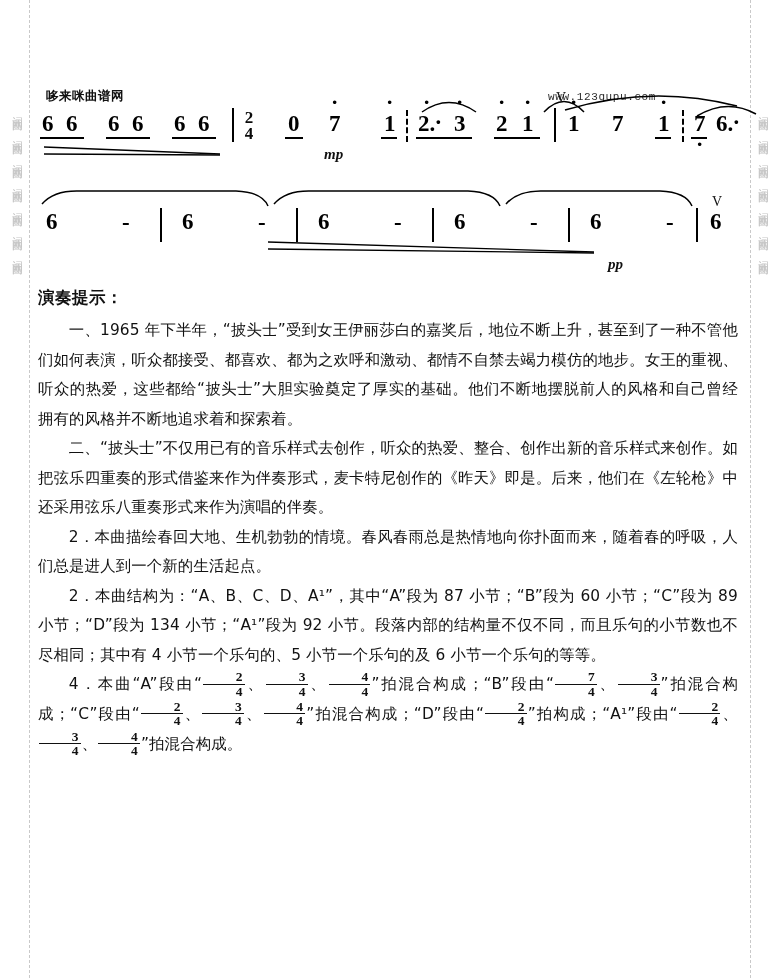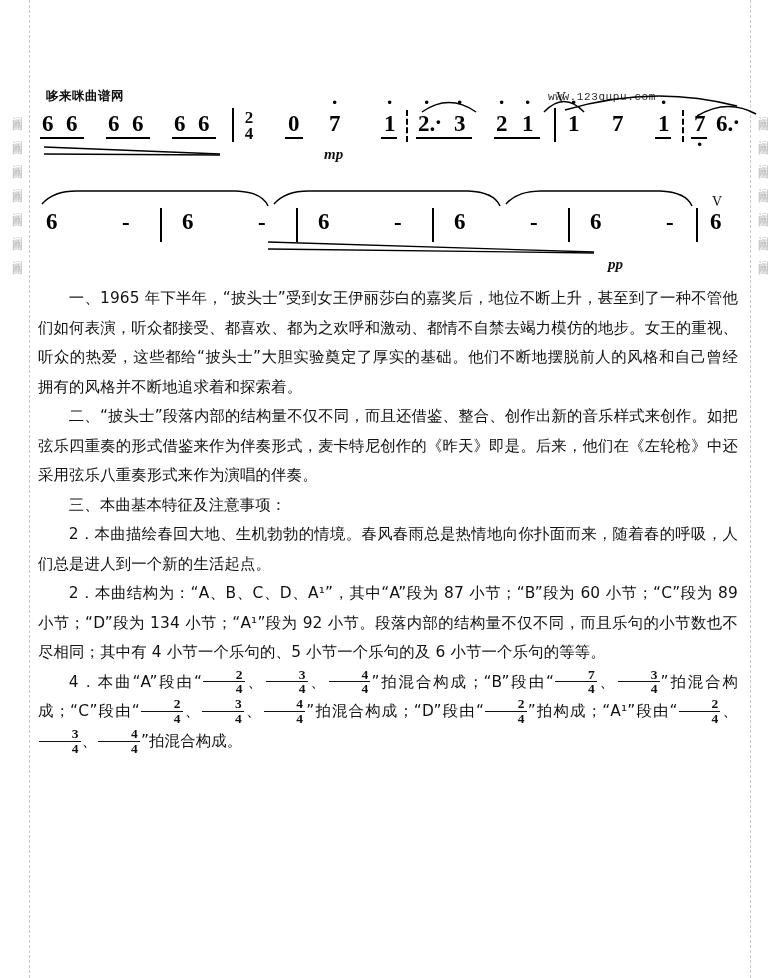--- a/index.html
+++ b/index.html
@@ -374,26 +374,26 @@
 
       <div class="dyn" style="left:572px; top:60px;">pp</div>
     </div>
 
     <div style="position:absolute; left:0; top:196px; width:702px; height:74px;">
       
     </div>
 
     <div class="prose">
 
+      <h2>演奏提示：</h2>
 
       <p class="item"><span>一、1965 年下半年，“披头士”受到女王伊丽莎白的嘉奖后，地位不断上升，甚至到了</span><span>一种不管他们如何表演，听众都接受、都喜欢、都为之欢呼和激动、都情不自禁去竭力模</span><span>仿的地步。女王的重视、听众的热爱，这些都给“披头士”大胆实验奠定了厚实的基础。</span><span>他们不断地摆脱前人的风格和自己曾经拥有的风格并不断地追求着和探索着。</span></p>
 
-      <p class="item"><span>二、“披头士”段落内部的结构量不仅不同，而且还借鉴、整合、创作出新的音乐</span><span>样式来创作。如把弦乐四重奏的形式借鉴来作为伴奏形式，麦卡特尼创作的《昨天》即是。</span><span>后来，他们在《左轮枪》中还采用弦乐八重奏形式来作为演唱的伴奏。</span></p>
-
-      <p class="item">三、本曲基本特征及注意事项：</p>
+      <p class="item"><span>二、“披头士”不仅用已有的音乐样式去创作，听众的热爱、整合、创作出新的音乐</span><span>样式来创作。如把弦乐四重奏的形式借鉴来作为伴奏形式，麦卡特尼创作的《昨天》即是。</span><span>后来，他们在《左轮枪》中还采用弦乐八重奏形式来作为演唱的伴奏。</span></p>
+
 
       <p class="item"><span>2．本曲描绘春回大地、生机勃勃的情境。春风春雨总是热情地向你扑面而来，随着</span><span>春的呼吸，人们总是进人到一个新的生活起点。</span></p>
 
       <p class="item"><span>2．本曲结构为：“A、B、C、D、A¹”，其中“A”段为 87 小节；“B”段为 60 小节；</span><span>“C”段为 89 小节；“D”段为 134 小节；“A¹”段为 92 小节。段落内部的结构量不仅不同，</span><span>而且乐句的小节数也不尽相同；其中有 4 小节一个乐句的、5 小节一个乐句的及 6 小节一</span><span>个乐句的等等。</span></p>
 
 
       <p class="item"><span>4．本曲“A”段由“</span><span class="frac"><span class="num">2</span><span class="den">4</span></span><span>、</span><span class="frac"><span class="num">3</span><span class="den">4</span></span><span>、</span><span class="frac"><span class="num">4</span><span class="den">4</span></span><span>”拍混合构成；“B”段由“</span><span class="frac"><span class="num">7</span><span class="den">4</span></span><span>、</span><span class="frac"><span class="num">3</span><span class="den">4</span></span><span>”拍混合构成；“C”</span><span>段由“</span><span class="frac"><span class="num">2</span><span class="den">4</span></span><span>、</span><span class="frac"><span class="num">3</span><span class="den">4</span></span><span>、</span><span class="frac"><span class="num">4</span><span class="den">4</span></span><span>”拍混合构成；“D”段由“</span><span class="frac"><span class="num">2</span><span class="den">4</span></span><span>”拍构成；“A¹”段由“</span><span class="frac"><span class="num">2</span><span class="den">4</span></span><span>、</span><span class="frac"><span class="num">3</span><span class="den">4</span></span><span>、</span><span class="frac"><span class="num">4</span><span class="den">4</span></span><span>”拍混</span><span>合构成。</span></p>
 
 
 

